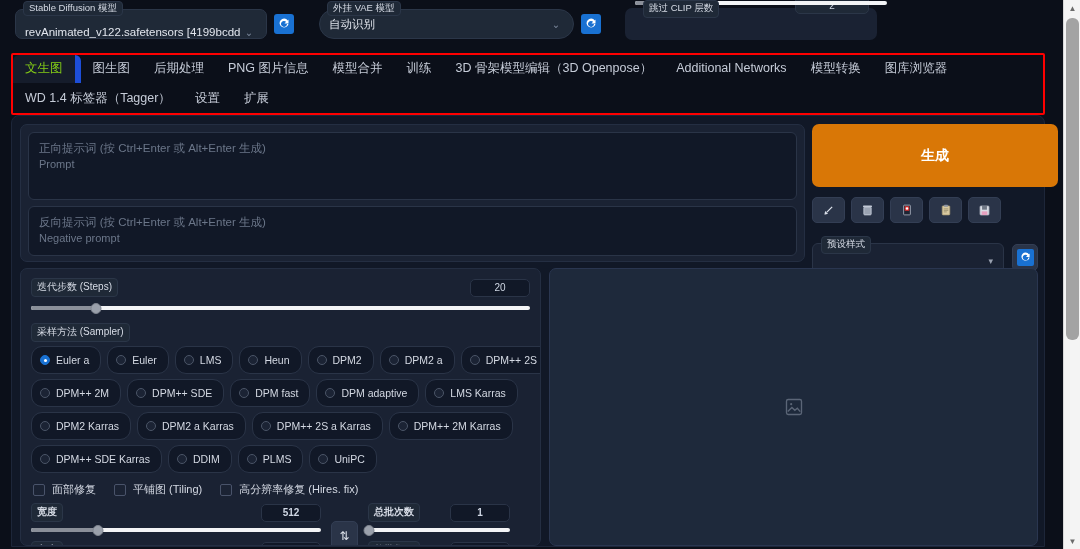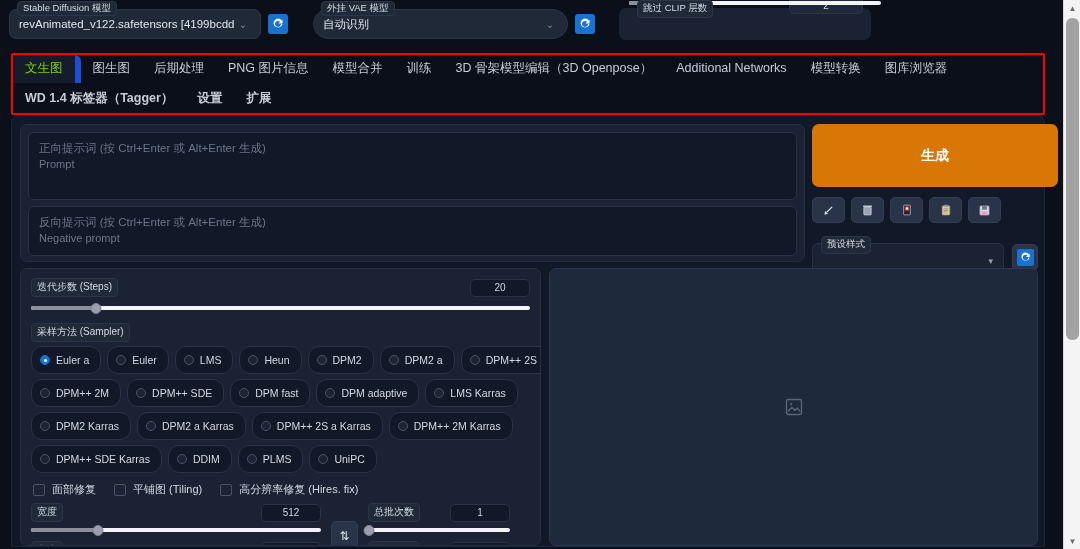--- a/index.html
+++ b/index.html
@@ -62,21 +62,21 @@
     width: 20px; height: 20px;
     background: #1971d2;
     border-radius: 3px;
     margin-left: 7px;
     display: flex; align-items: center; justify-content: center;
     flex: 0 0 auto;
     cursor: pointer;
   }
   .refresh-btn svg { display:block; }
 
-  .model-field { width: 252px; margin-left: 3px; }
+  .model-field { width: 252px; margin-left: 9px; align-items: flex-end; }
   .vae-field   { width: 255px; margin-left: 25px; border-radius: 15px; }
 
   .clip-group {
     position: relative;
     width: 252px; height: 32px;
     margin-left: 24px;
     background: #1a2233;
     border-radius: 7px;
   }
   .clip-label {
@@ -138,21 +138,21 @@
     cursor: pointer;
     line-height: 1.2;
   }
   .tab.active {
     background: #151c2b;
     border-top-left-radius: 6px;
     border-top-right-radius: 6px;
     border-right: 6px solid #1d4ed8;
     color: #84cc16;
   }
-  .tabrow2 { display: flex; align-items: center; height: 29px; font-weight: bold; }
+  .tabrow2 { display: flex; align-items: center; height: 29px; }
 
   
   .content {
     position: absolute; left: 11px; top: 115px;
     width: 1034px; height: 432px;
     background: #111827;
     border: 1px solid #1d2639;
     border-radius: 8px 8px 0 0;
   }
 
@@ -303,21 +303,21 @@
     width: 12px; height: 12px;
     background: #1b2334;
     border: 1px solid #49536a;
     border-radius: 2px;
     flex: 0 0 auto;
   }
 
   .dims { display: flex; align-items: flex-start; gap: 10px; }
   .dims-left { width: 290px; }
   .dims-right { width: 142px; }
-  .dim-row { margin-bottom: 8px; }
+  .dim-row { margin-bottom: 8px; font-weight: bold; }
   .dim-head { display: flex; align-items: center; justify-content: space-between; margin-bottom: 5px; }
   .swap-btn {
     width: 27px; height: 29px;
     background: #2a3448; border: 1px solid #333e54;
     border-radius: 5px;
     display: flex; align-items: center; justify-content: center;
     color: #dfe4ec; font-size: 12px;
     margin-top: 18px;
     cursor: pointer;
   }

